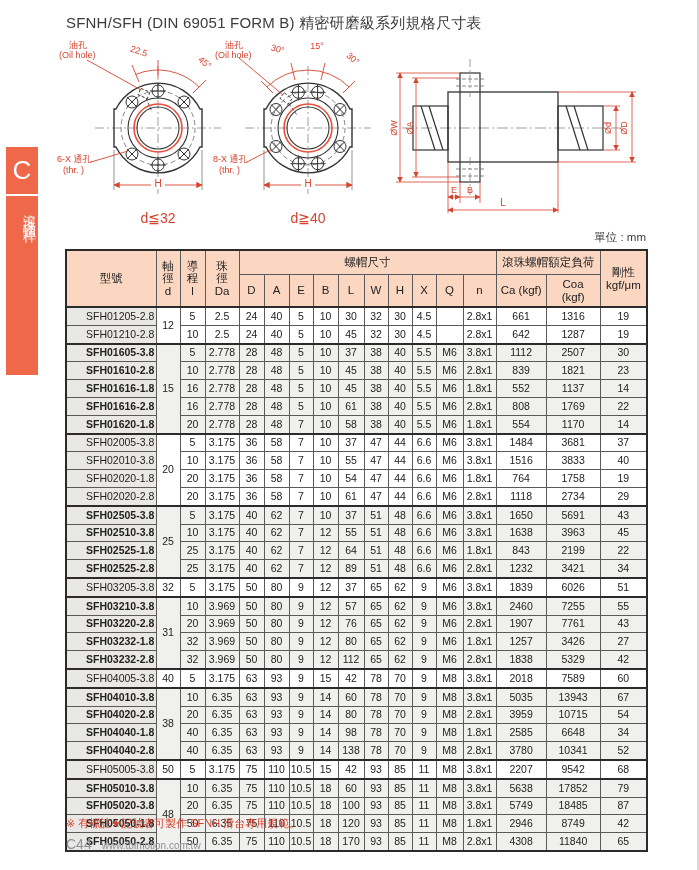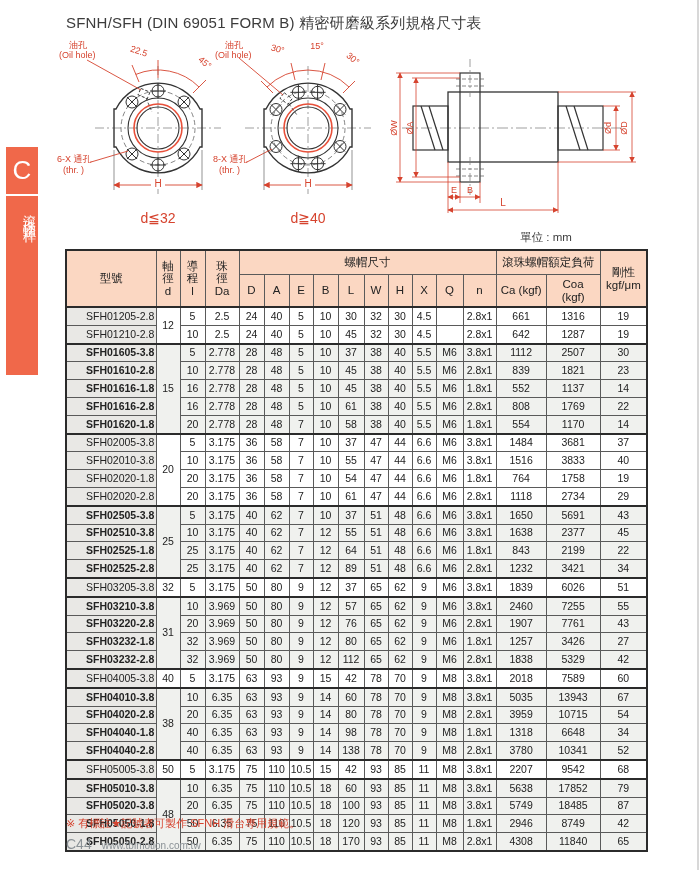--- a/index.html
+++ b/index.html
@@ -14,21 +14,21 @@
   
   .side-tab{position:absolute;left:6px;top:147px;width:32px;height:228px;background:#f0684a;}
   .side-tab .letter{height:47px;border-bottom:2px solid #fff;color:#fff;font-size:26px;
     display:flex;align-items:center;justify-content:center;}
   .side-tab .name{writing-mode:vertical-rl;text-orientation:upright;color:#fff;
     font-size:13px;letter-spacing:5px;margin:8px auto 0 auto;display:block;text-align:center;width:100%;}
   
   .drawing{position:absolute;}
   svg text{font-family:"Liberation Sans","DejaVu Sans",sans-serif;}
   
-  .unit{position:absolute;left:446px;top:230px;width:200px;text-align:center;font-size:11.5px;color:#3c3c3c;}
+  .unit{position:absolute;left:446px;top:230px;width:200px;text-align:right;font-size:11.5px;color:#3c3c3c;}
   
   table.spec{position:absolute;left:65px;top:249px;width:581px;border-collapse:collapse;
     table-layout:fixed;font-size:10.5px;color:#222;}
   table.spec th,table.spec td{border:1px solid #5a5a5a;text-align:center;padding:0;
     overflow:hidden;line-height:1.05;}
   table.spec{border:2px solid #2b2b2b;}
   table.spec thead th{background:#fbd7c2;font-weight:normal;font-size:11.5px;white-space:pre-line;}
   table.spec thead tr.h1 th{height:23px;}
   table.spec thead tr.h2 th{height:31px;}
   table.spec td{height:16.8px;background:#fff;}
@@ -534,21 +534,21 @@
         <td>62</td>
         <td>7</td>
         <td>12</td>
         <td>55</td>
         <td>51</td>
         <td>48</td>
         <td>6.6</td>
         <td>M6</td>
         <td>3.8x1</td>
         <td>1638</td>
-        <td>2377</td>
+        <td>3963</td>
         <td>45</td>
       </tr>
       <tr class="shade">
         <td class="model">SFH02525-1.8<span class="star">★</span></td>
         <td>25</td>
         <td>3.175</td>
         <td>40</td>
         <td>62</td>
         <td>7</td>
         <td>12</td>
@@ -735,21 +735,21 @@
         <td>63</td>
         <td>93</td>
         <td>9</td>
         <td>14</td>
         <td>98</td>
         <td>78</td>
         <td>70</td>
         <td>9</td>
         <td>M8</td>
         <td>1.8x1</td>
-        <td>1318</td>
+        <td>2585</td>
         <td>6648</td>
         <td>34</td>
       </tr>
       <tr class="shade">
         <td class="model">SFH04040-2.8</td>
         <td>40</td>
         <td>6.35</td>
         <td>63</td>
         <td>93</td>
         <td>9</td>

